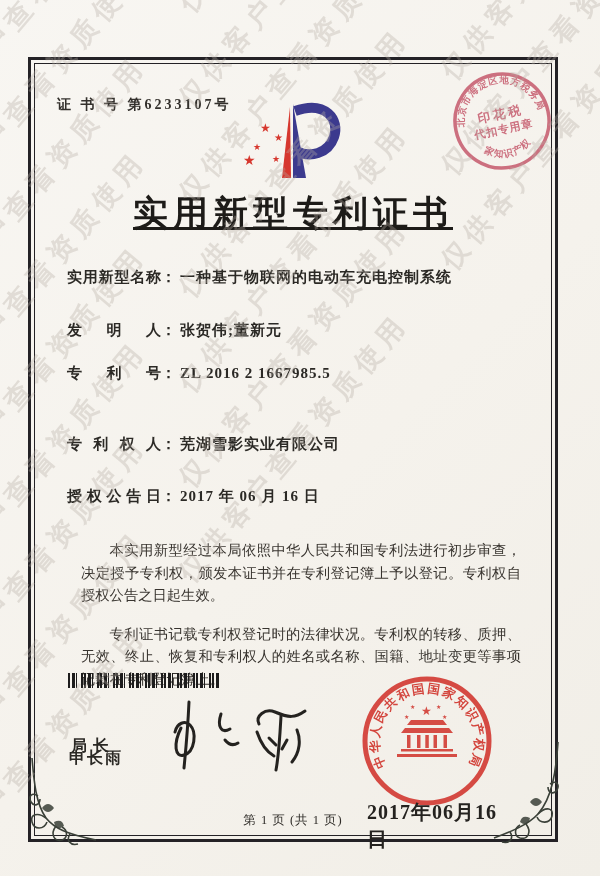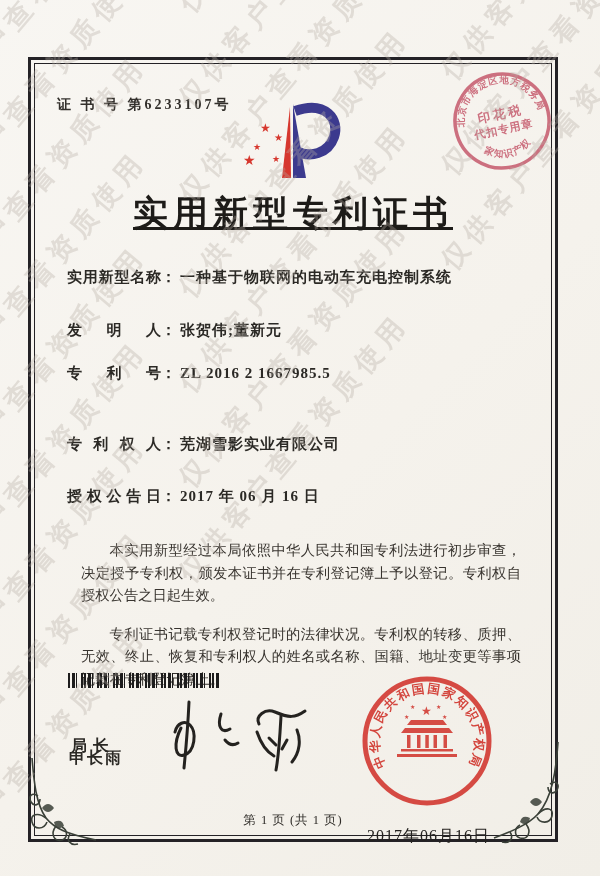--- a/index.html
+++ b/index.html
@@ -50,21 +50,21 @@
       #1d1c1c 13px 15px,transparent 15px 16px);
   }
   
   .officer-title{position:absolute;left:40px;top:676px;font-size:16px;font-weight:700;letter-spacing:6px;}
   .officer-name{position:absolute;left:38px;top:688px;font-size:16px;font-weight:600;letter-spacing:2px;}
   .signature{position:absolute;left:128px;top:636px;width:170px;height:84px;}
   
   .seal{position:absolute;left:326px;top:611px;width:140px;height:140px;}
   .seal text{font-weight:bold;}
   .seal-date{
-    position:absolute;left:336px;top:766px;width:150px;font-size:16px;font-weight:400;
+    position:absolute;left:336px;top:739px;width:150px;font-size:20px;font-weight:700;
     letter-spacing:1px;color:#24221f;z-index:4;
   }
   
   .page-footer{position:absolute;left:0;top:752px;width:100%;text-align:center;font-size:12.5px;letter-spacing:1px;color:#2f2c28;}
   
   .tax-stamp{position:absolute;left:448px;top:67px;width:108px;height:108px;z-index:3;opacity:.88;}
   .flourish{position:absolute;z-index:2;}
   .flourish-bl{left:26px;top:756px;width:74px;height:90px;}
   .flourish-br{left:492px;top:740px;width:70px;height:104px;}
 </style>

